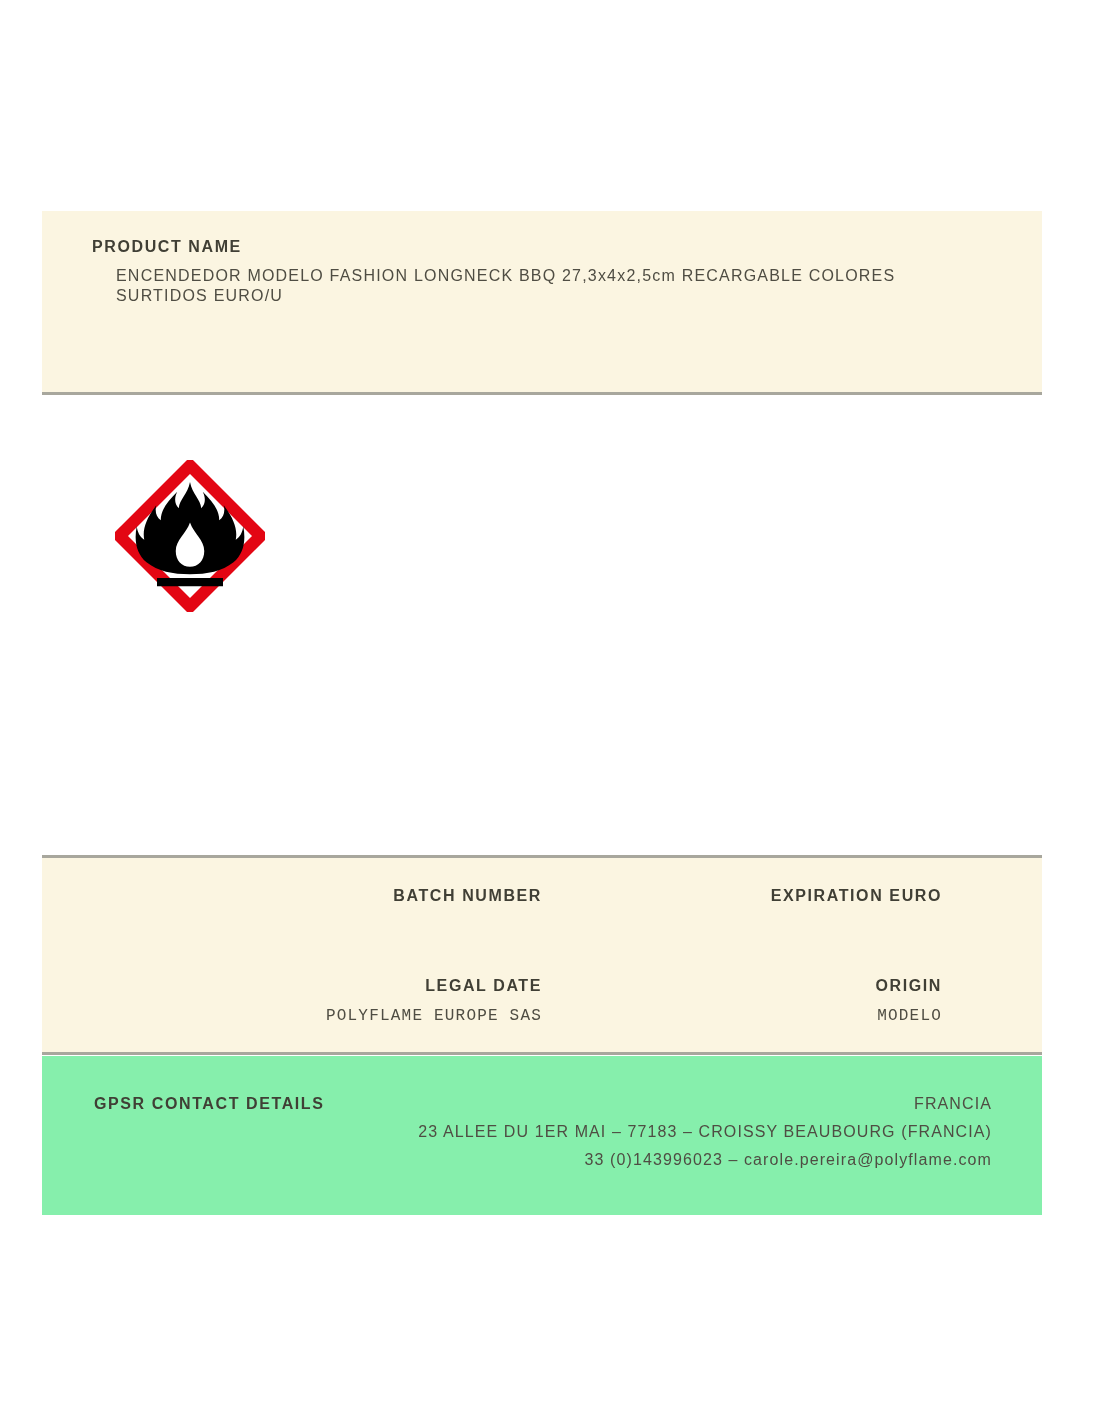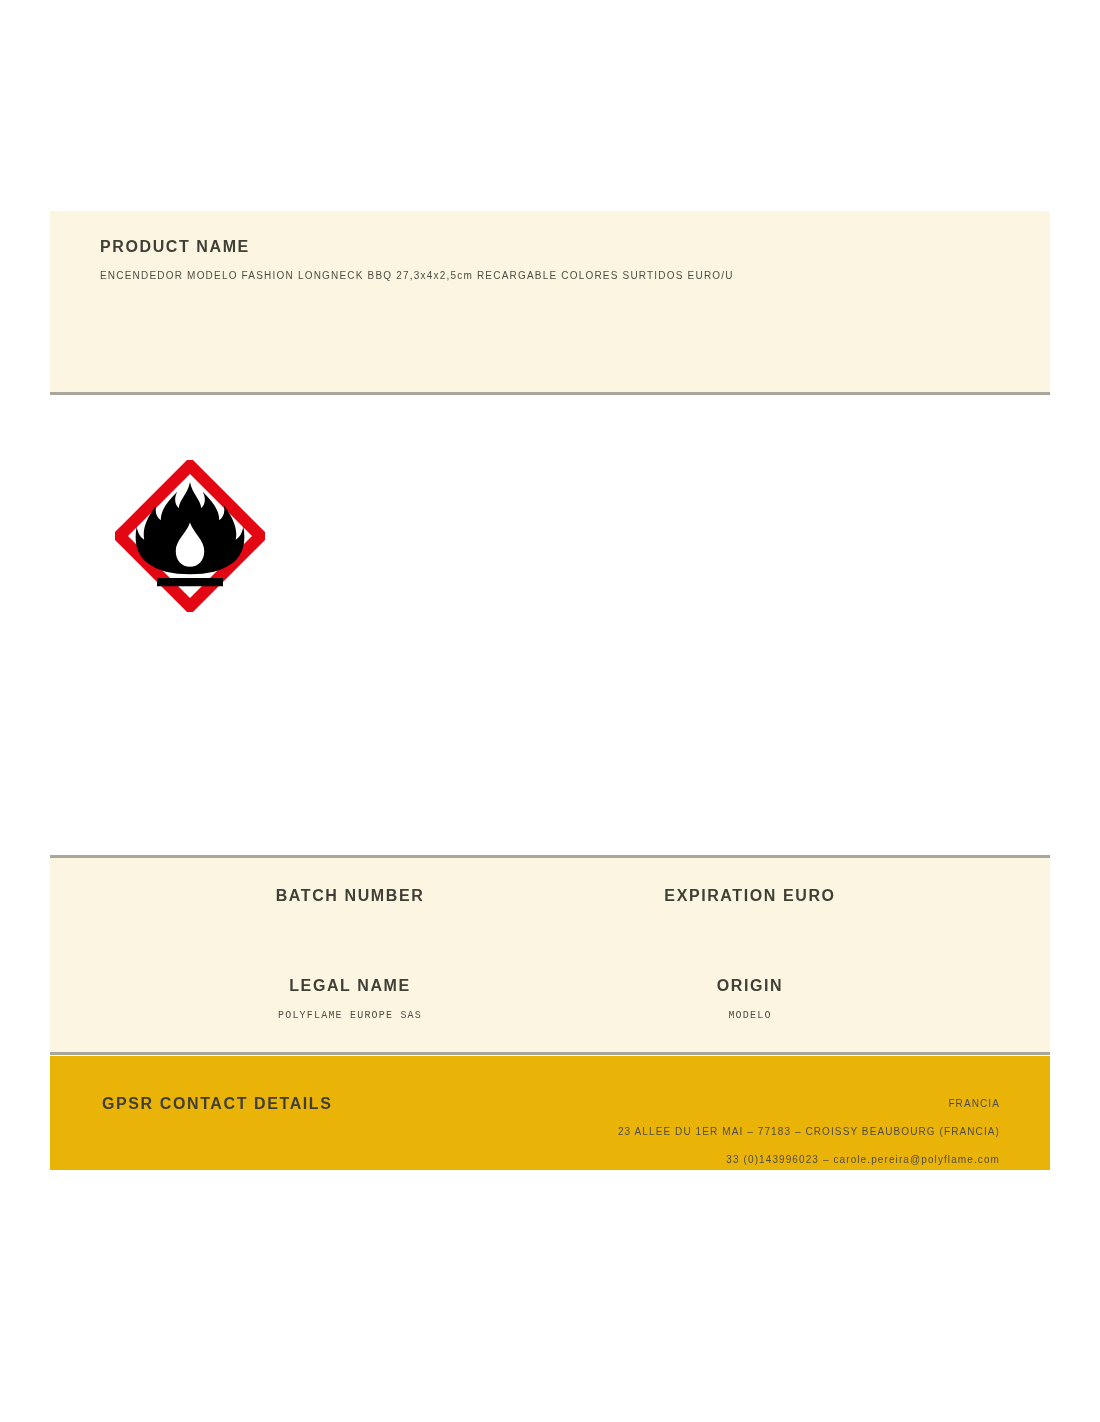--- a/index.html
+++ b/index.html
@@ -6,74 +6,75 @@
   body {
     width: 1100px;
     height: 1422px;
     position: relative;
     background: #ffffff;
     font-family: "Liberation Sans", "DejaVu Sans", sans-serif;
     color: #4f4d43;
   }
   .panel {
     position: absolute;
-    left: 50px;
+    left: 42px;
     width: 1000px;
     box-sizing: border-box;
   }
   .panel-top {
     top: 211px;
     height: 184px;
     background: #fbf5e1;
     border-bottom: 3px solid #a8a79d;
     padding: 26px 50px 0 50px;
   }
   .panel-mid {
     top: 855px;
     height: 200px;
     background: #fbf5e1;
     border-top: 3px solid #a8a79d;
     border-bottom: 3px solid #a8a79d;
   }
   .panel-bottom {
     top: 1056px;
-    height: 114px;
-    background: #eab308;
+    height: 159px;
+    background: #86efac;
   }
   .label {
     font-size: 16px;
     font-weight: bold;
     letter-spacing: 1.6px;
     color: #403f35;
     line-height: 20px;
   }
   .value {
-    font-size: 10px;
+    font-size: 16px;
     letter-spacing: 1.2px;
     color: #4f4d43;
     line-height: 20px;
+    margin-left: 24px;
   }
   .panel-top .value { margin-top: 9px; }
   .ean-block { margin-top: 44px; }
 
   .pictogram {
     position: absolute;
     left: 115px;
     top: 460px;
     width: 150px;
     height: 152px;
   }
   .pictogram svg { width: 100%; height: 100%; display: block; }
 
   .mid-grid {
     display: grid;
     grid-template-columns: 1fr 1fr;
     padding: 28px 100px 0 100px;
   }
-  .mid-col { text-align: center; }
+  .mid-col { text-align: right; }
   .mid-col .value { min-height: 20px; margin-top: 10px; font-family: Liberation Mono, monospace; }
   .mid-col .label-row2 { margin-top: 40px; }
 
   .gpsr-label {
     position: absolute;
     left: 52px;
     top: 34px;
     line-height: 28px;
   }
   .gpsr-right {
@@ -120,21 +121,21 @@
          C40.5 52.5 47.5 48.5 50 41 Z"></path>
     <rect x="28" y="78" width="44" height="5.5" fill="#000000"></rect>
   </svg>
 </div>
 
 <div class="panel panel-mid">
   <div class="mid-grid">
     <div class="mid-col">
       <div class="label">BATCH NUMBER</div>
       <div class="value"></div>
-      <div class="label label-row2">LEGAL NAME</div>
+      <div class="label label-row2">LEGAL DATE</div>
       <div class="value">POLYFLAME EUROPE SAS</div>
     </div>
     <div class="mid-col">
       <div class="label">EXPIRATION EURO</div>
       <div class="value"></div>
       <div class="label label-row2">ORIGIN</div>
       <div class="value">MODELO</div>
     </div>
   </div>
 </div>

